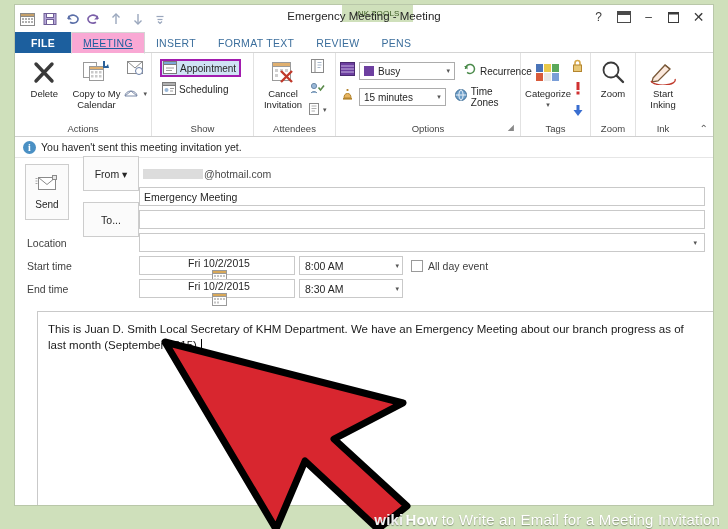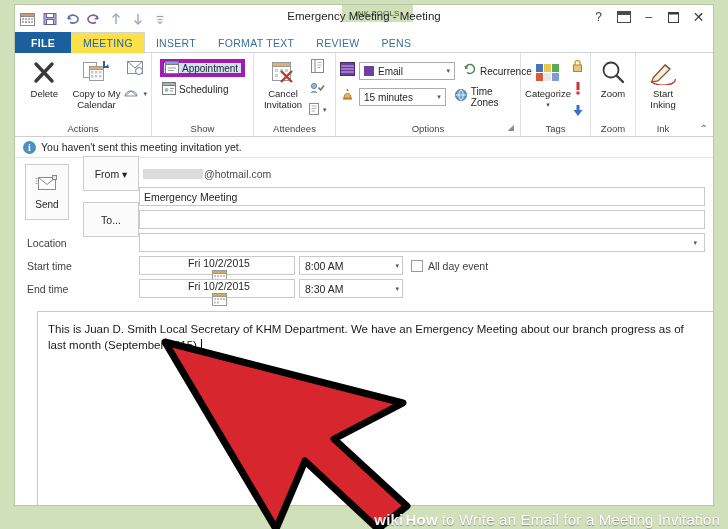--- a/index.html
+++ b/index.html
@@ -114,26 +114,27 @@
     z-index: 2;
   }
   .tab.file {
     background: #1c5f9e;
     color: #ffffff;
     padding: 0 16px;
     font-weight: bold;
   }
   .tab.active {
     color: #1c5f9e;
-    background: #fde047;
+    background: #f9a8d4;
     border-left: 1px solid #d4d4d4;
     border-right: 1px solid #d4d4d4;
     border-top: 1px solid #d4d4d4;
     border-bottom: 1px solid #ffffff;
     margin-bottom: -1px;
+    text-decoration: underline;
   }
 
   
   .ribbon {
     height: 84px;
     background: #ffffff;
     display: flex;
     position: relative;
     border-bottom: 1px solid #cfcfcf;
   }
@@ -170,21 +171,21 @@
 
   .smallbtn {
     display: flex; align-items: center; gap: 3px;
     font-size: 10px; color: #262626;
     padding: 1px 4px 1px 2px;
     height: 18px;
     white-space: nowrap;
   }
   .smallbtn.sel {
     background: #cfe3f5;
-    border: 4px solid #a21caf;
+    border: 2px solid #a21caf;
     padding: 0px 3px 0px 1px;
   }
 
   .combo {
     display: flex; align-items: center;
     height: 18px;
     border: 1px solid #acacac;
     background: #ffffff;
     font-size: 10px;
     color: #262626;
@@ -576,21 +577,21 @@
           <div style="display:flex;align-items:center;gap:4px;">
             <span>
               <svg width="15" height="14" viewBox="0 0 15 14">
                 <rect x="0.5" y="0.5" width="14" height="13" fill="#6d3fa0" stroke="#4a2a70"></rect>
                 <path d="M1 4 L14 4 M1 7 L14 7 M1 10 L14 10" stroke="#c8b5e2"></path>
               </svg>
             </span>
             <div class="combo">
               <span style="display:flex;align-items:center;">
                 <span class="sq" style="background:#6d3fa0"></span>
-                <span>Email</span>
+                <span>Busy</span>
               </span>
               <span class="caret">▾</span>
             </div>
             <span style="display:flex;align-items:center;gap:3px;margin-left:4px;">
               <span>
                 <svg width="14" height="14" viewBox="0 0 14 14">
                   <path d="M2.5 7 a4.5 4.5 0 1 1 1.6 3.4" fill="none" stroke="#4a8a4a" stroke-width="1.5"></path>
                   <path d="M1 4 L4.5 4 L4.5 7.5 Z" fill="#4a8a4a"></path>
                 </svg>
               </span>

